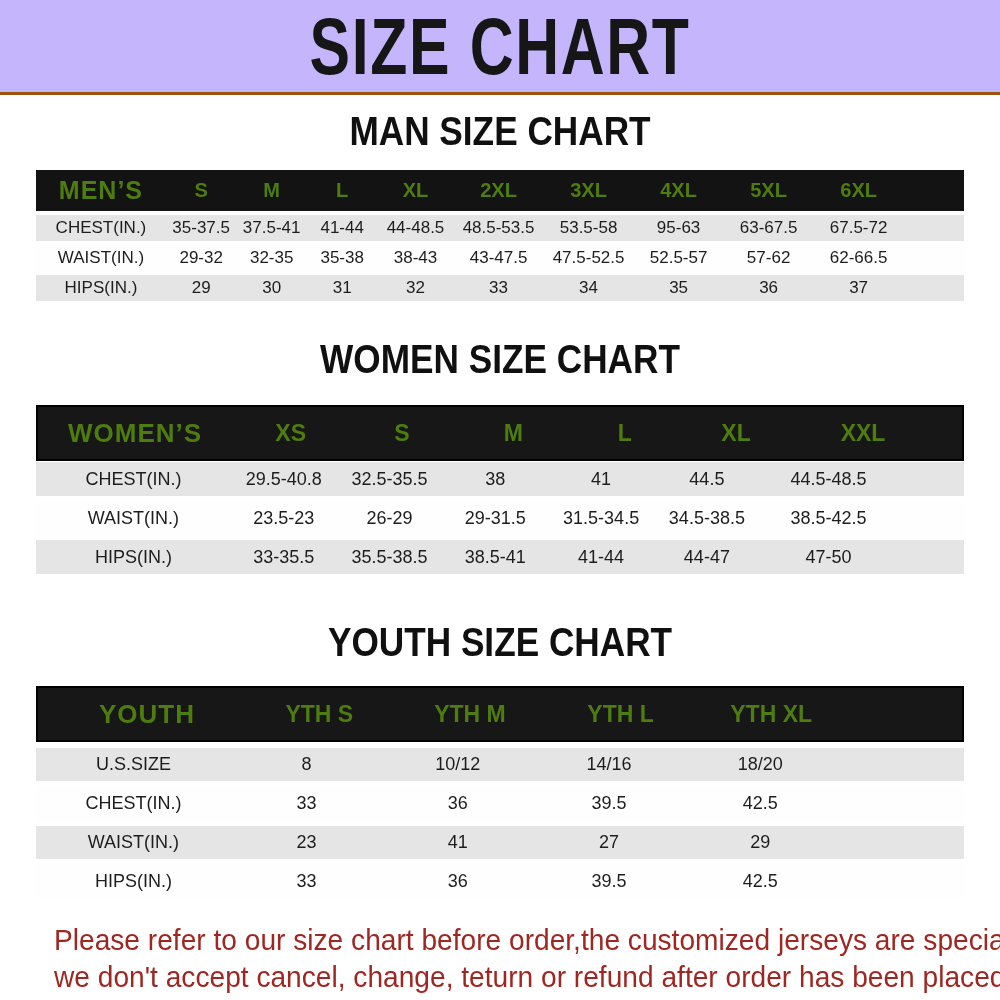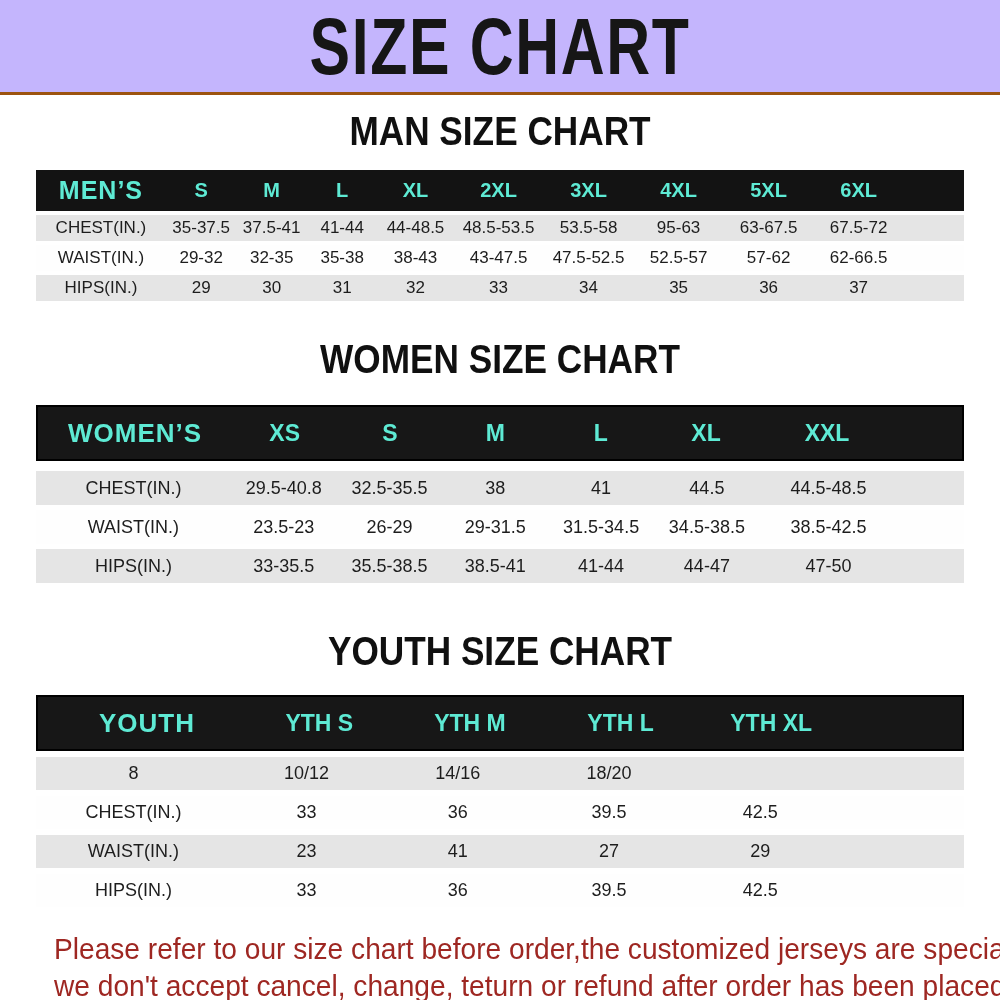--- a/index.html
+++ b/index.html
@@ -26,38 +26,38 @@
   .h-women{margin-top:36px;}
   .h-youth{margin-top:46px;}
   
   .table{width:928px;margin-left:36px;}
   .t-men{margin-top:16px;}
   .t-women{margin-top:23px;}
   .t-youth{margin-top:21px;}
   .row{display:flex;align-items:center;}
   .cell{text-align:center;color:#1d1d1d;white-space:nowrap;}
   .header-row{background:#131313;}
-  .header-row .cell{color:#5eead4;font-weight:700;}
+  .header-row .cell{color:#4d7c0f;font-weight:700;}
   .framed{border:2px solid #000;background:#171717;}
   .g{background:#e5e5e5;}
   .w{background:#fefefe;}
   
   .t-men .row > :nth-child(1){width:14%;}
   .t-men .row > :nth-child(n+2):nth-child(-n+4){width:7.6%;}
   .t-men .row > :nth-child(5){width:8.2%;}
   .t-men .row > :nth-child(n+6){width:9.7%;}
   .t-men .header-row{height:41px;margin-bottom:4px;}
   .t-men .header-row .cell{font-size:20px;}
   .t-men .header-row > :nth-child(1){font-size:25px;font-weight:900;letter-spacing:1px;}
   .t-men .data-row{height:26px;margin-bottom:4px;font-size:17px;}
   
   .t-women .row > :nth-child(1){width:21%;}
   .t-women .row > :nth-child(n+2):nth-child(-n+6){width:11.4%;}
   .t-women .row > :nth-child(7){width:14.8%;}
-  .t-women .header-row{height:52px;margin-bottom:10px;}
+  .t-women .header-row{height:52px;margin-bottom:1px;gap:6px;}
   .t-women .header-row .cell{font-size:23px;}
   .t-women .header-row > :nth-child(1){font-size:26px;font-weight:900;letter-spacing:1px;}
   .t-women .data-row{height:34px;margin-bottom:5px;font-size:18px;}
   
   .t-youth .row > :nth-child(1){width:21%;}
   .t-youth .row > :nth-child(n+2){width:16.3%;}
   .t-youth .header-row{height:52px;margin-bottom:6px;}
   .t-youth .header-row .cell{font-size:23px;}
   .t-youth .header-row > :nth-child(1){font-size:26px;font-weight:900;letter-spacing:1px;padding-left:12px;}
   .t-youth .data-row{height:33px;margin-bottom:6px;font-size:18px;}
@@ -172,20 +172,21 @@
 
 <div class="table t-youth">
   <div class="row header-row framed">
     <div class="cell">YOUTH</div>
     <div class="cell">YTH S</div>
     <div class="cell">YTH M</div>
     <div class="cell">YTH L</div>
     <div class="cell">YTH XL</div>
   </div>
   <div class="row data-row g">
+    <div class="cell">U.S.SIZE</div>
     <div class="cell">8</div>
     <div class="cell">10/12</div>
     <div class="cell">14/16</div>
     <div class="cell">18/20</div>
   </div>
   <div class="row data-row w">
     <div class="cell">CHEST(IN.)</div>
     <div class="cell">33</div>
     <div class="cell">36</div>
     <div class="cell">39.5</div>

